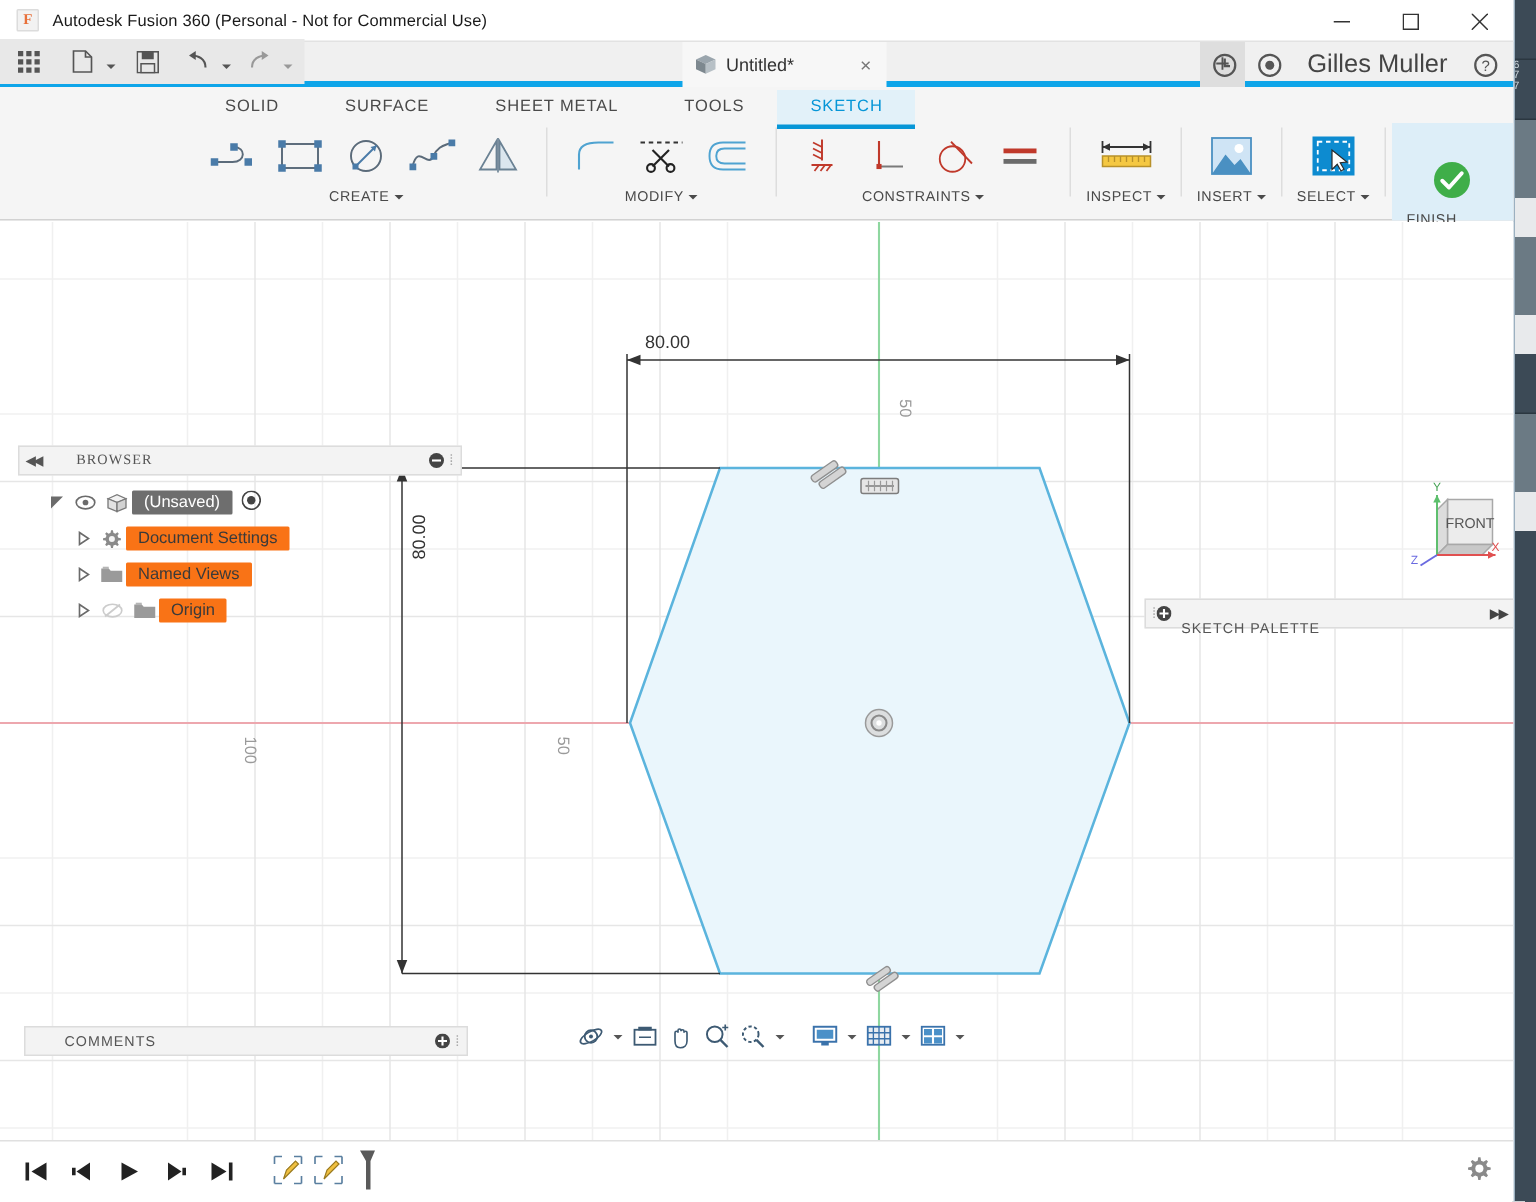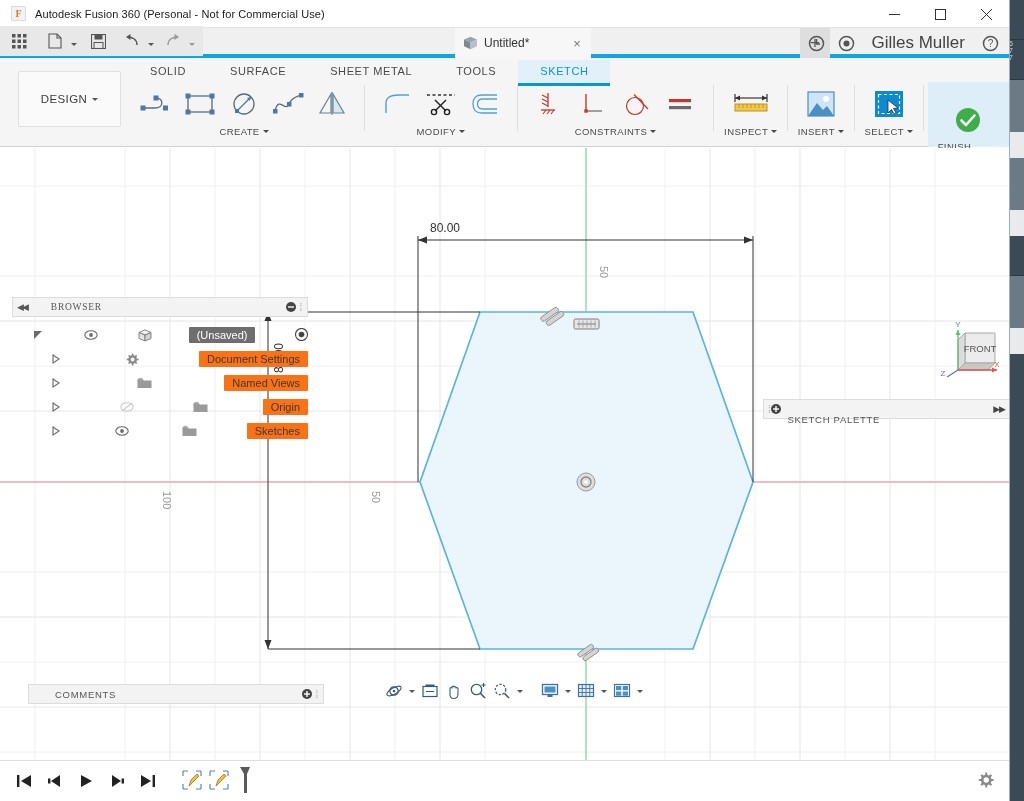--- a/index.html
+++ b/index.html
@@ -98,21 +98,21 @@
     position:absolute; left:12px; top:149px; width:296px; z-index:8;
   }
   #browser-head {
     height:20px; background:#f3f3f3; border:1px solid #dcdcdc;
     display:flex; align-items:center; padding:0 4px; font-size:9.5px;
     color:#555; letter-spacing:.7px;
   }
   #browser-head .bh-label { margin-left:24px;font-family:Liberation Serif, serif; }
   #browser-head .bh-right { margin-left:auto; display:flex; align-items:center; gap:4px; }
   .tree { padding-top:6px; }
-  .trow { height:24px; display:flex; align-items:center; font-size:11px; color:#3a3a3a;justify-content:space-between; }
+  .trow { height:24px; display:flex; align-items:center; font-size:11px; color:#3a3a3a; }
   .trow .arrow { width:16px; display:flex; justify-content:center; }
   .trow .eye { width:22px; display:flex; justify-content:center; }
   .trow .tico { width:20px; display:flex; justify-content:center; }
   .trow .tlabel { background:#f97316; padding:2px 8px; border-radius:1px; }
   .trow.sel .tlabel { background:#6e6e6e; color:#fff; }
 
   
   #canvas {
     position:absolute; left:0; top:148px; right:0; bottom:41px;
     background:#ffffff; overflow:hidden;
@@ -122,21 +122,21 @@
     position:absolute; left:763px; top:251px; width:247px; height:20px;
     background:#f3f3f3; border:1px solid #dcdcdc; display:flex; align-items:center;
     padding:0 4px; font-size:9.5px; color:#555; letter-spacing:.7px; z-index:9;
   }
   #sketch-palette .sp-label { margin-left:6px;margin-top:20px; }
   #sketch-palette .sp-right { margin-left:auto; color:#444; font-size:9px; letter-spacing:-1px;}
   #viewcube { position:absolute; left:925px; top:170px; z-index:9; }
 
   
   #comments {
-    position:absolute; left:28px; bottom:56px; width:296px; height:20px;
+    position:absolute; left:16px; bottom:56px; width:296px; height:20px;
     background:#f3f3f3; border:1px solid #dcdcdc; display:flex; align-items:center;
     padding:0 4px; font-size:9.5px; color:#555; letter-spacing:.7px; z-index:8;
   }
   #comments .c-label { margin-left:22px; }
   #comments .c-right { margin-left:auto; display:flex; align-items:center; gap:4px; }
 
   
   #navbar {
     position:absolute; left:382px; bottom:56px; height:26px;
     display:flex; align-items:center; gap:0; z-index:8;
@@ -287,24 +287,20 @@
         <svg width="17" height="17" viewBox="0 0 17 17">
           <circle cx="8.5" cy="8.5" r="7" fill="none" stroke="#555" stroke-width="1.5"></circle>
           <text x="8.5" y="12.3" font-size="10" font-family="Liberation Sans, sans-serif" fill="#555" text-anchor="middle">?</text>
         </svg>
       </div>
     </div>
   </div>
 
   <div id="ribbon">
 
-    <div id="ws-box">
-      <span class="wslabel">DESIGN</span>
-      <span class="caret"></span>
-    </div>
 
     <div id="tabs">
       <div class="rtab">SOLID</div>
       <div class="rtab">SURFACE</div>
       <div class="rtab">SHEET METAL</div>
       <div class="rtab">TOOLS</div>
       <div class="rtab active">SKETCH</div>
     </div>
 
     <div id="panels">
@@ -723,40 +719,20 @@
           </span>
           <span class="tico">
             <svg width="15" height="12" viewBox="0 0 15 12">
                 <path d="M0.5 2 L5.5 2 L6.8 3.5 L14.5 3.5 L14.5 11 L0.5 11 Z" fill="#9a9a9a"></path>
                 <rect x="1.5" y="0.8" width="4" height="1.6" fill="#b5b5b5"></rect>
               </svg>
           </span>
           <span class="tlabel">Origin</span>
         </div>
 
-        <div class="trow" style="padding-left:36px">
-          <span class="arrow">
-            <svg width="10" height="10" viewBox="0 0 10 10">
-                <path d="M2 1 L8 5 L2 9 Z" fill="none" stroke="#6b6b6b" stroke-width="1.1"></path>
-              </svg>
-          </span>
-          <span class="eye">
-            <svg width="14" height="10" viewBox="0 0 14 10">
-                <ellipse cx="7" cy="5" rx="6.2" ry="4.2" fill="none" stroke="#6b6b6b" stroke-width="1.1"></ellipse>
-                <circle cx="7" cy="5" r="1.9" fill="#6b6b6b"></circle>
-              </svg>
-          </span>
-          <span class="tico">
-            <svg width="15" height="12" viewBox="0 0 15 12">
-                <path d="M0.5 2 L5.5 2 L6.8 3.5 L14.5 3.5 L14.5 11 L0.5 11 Z" fill="#9a9a9a"></path>
-                <rect x="1.5" y="0.8" width="4" height="1.6" fill="#b5b5b5"></rect>
-              </svg>
-          </span>
-          <span class="tlabel">Sketches</span>
-        </div>
       </div>
     </div>
 
     <div id="comments">
       <span class="c-label">COMMENTS</span>
       <span class="c-right">
         <svg width="10" height="10" viewBox="0 0 10 10">
           <circle cx="5" cy="5" r="5" fill="#444"></circle>
           <line x1="5" y1="2" x2="5" y2="8" stroke="#fff" stroke-width="1.4"></line>
           <line x1="2" y1="5" x2="8" y2="5" stroke="#fff" stroke-width="1.4"></line>

